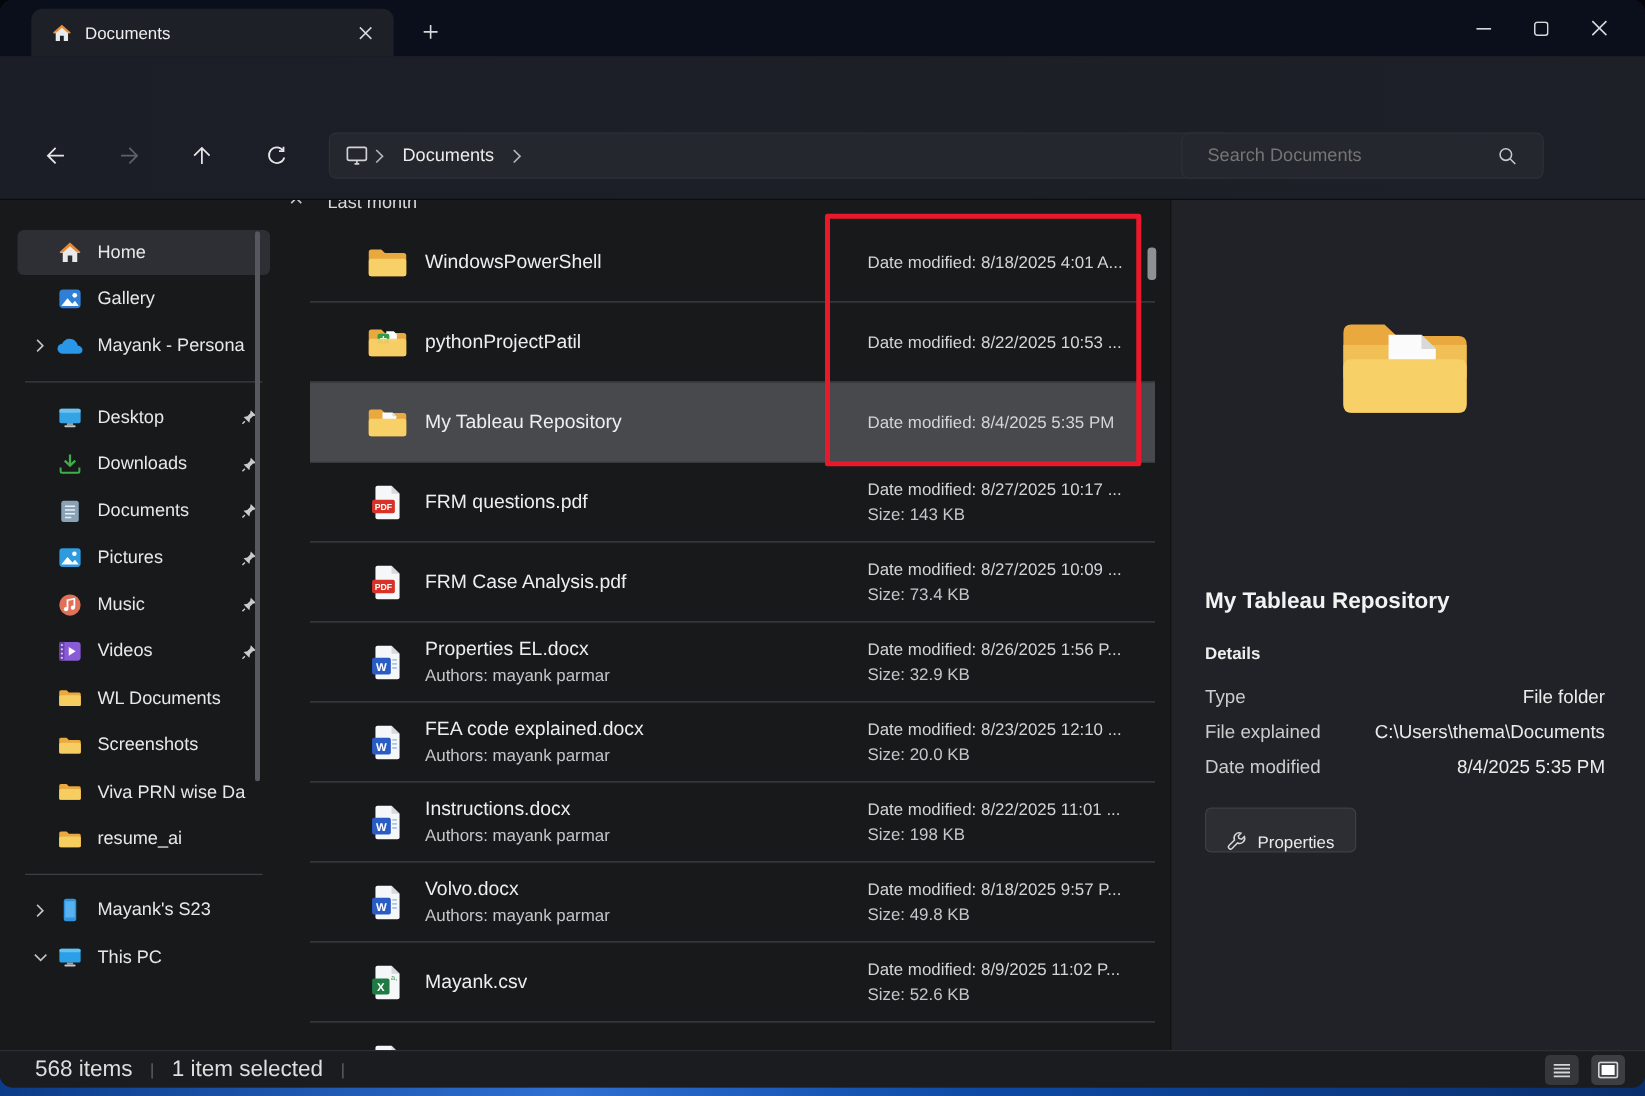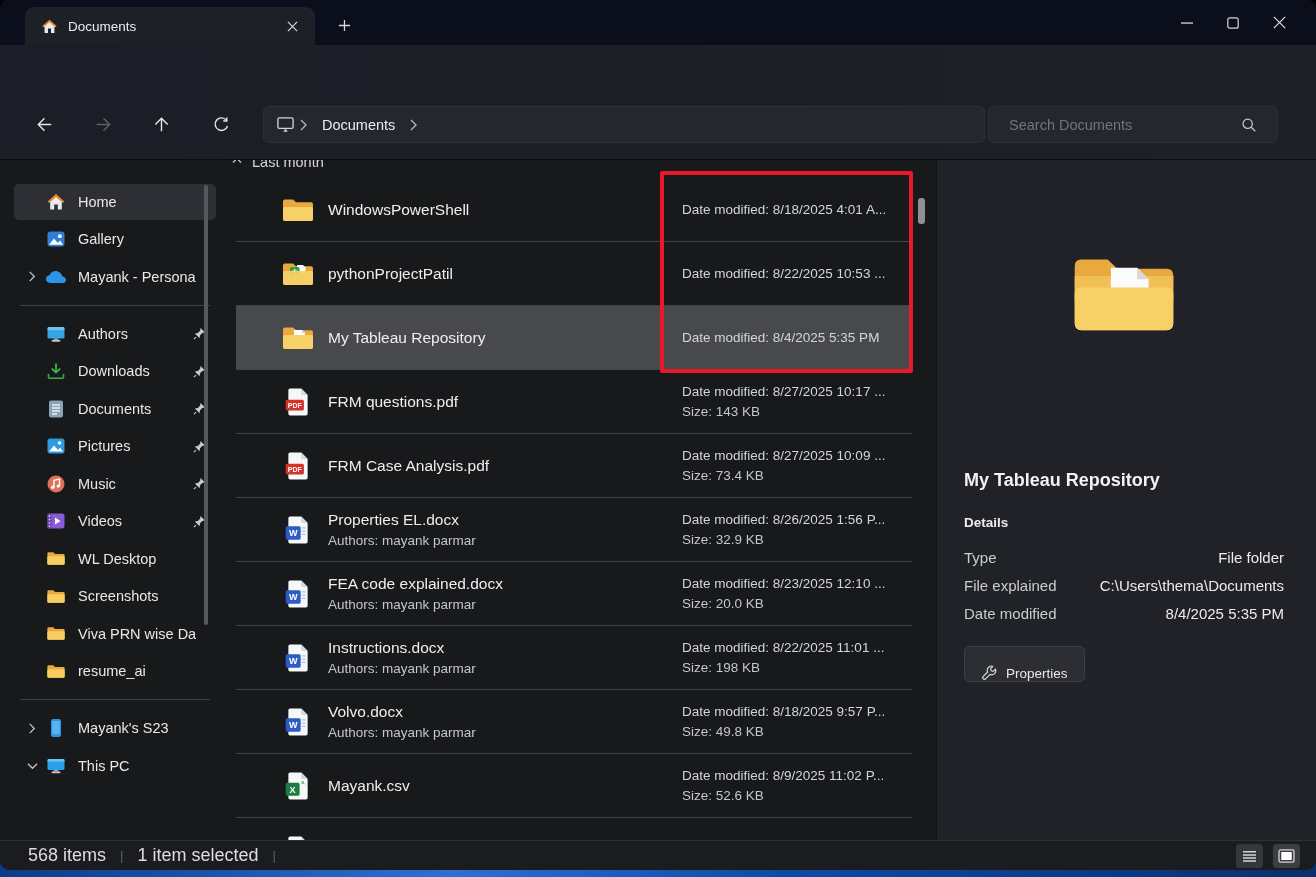--- a/index.html
+++ b/index.html
@@ -26,21 +26,21 @@
   .ctl-min { right:106px; } .ctl-max { right:60px; } .ctl-close { right:14px; }
 
   
   .chrome { position:absolute; left:0; top:45px; width:100%; height:115px;
     background:linear-gradient(90deg,#1b1e26,#1d2027); border-bottom:1px solid rgba(0,0,0,.55); }
   .navbtn { position:absolute; top:61px; width:38px; height:36px; display:flex; align-items:center; justify-content:center; border-radius:5px; }
   .nb-back{ left:25px; } .nb-fwd{ left:84px; } .nb-up{ left:142px; } .nb-refresh{ left:202px; }
   .crumbbar { position:absolute; left:263px; top:61px; width:722px; height:37px; background:#24272e;
     border:1px solid #2d3037; border-radius:6px; display:flex; align-items:center; padding:0 12px; gap:4px; }
   .crumb-item { font-size:14.5px; color:#ececec; padding:0 10px; }
-  .searchbar { position:absolute; left:988px; top:61px; width:290px; height:37px; background:#24272e;
+  .searchbar { position:absolute; left:945px; top:61px; width:290px; height:37px; background:#24272e;
     border:1px solid #2d3037; border-radius:6px; display:flex; align-items:center; padding:0 20px; }
   .searchbar input { flex:1; background:transparent; border:none; outline:none; color:#b9babd; font-size:14.5px; font-family:inherit; }
 
   .toolbar { position:absolute; left:0; top:112px; width:100%; height:47px; display:block; }
   .tbtn { position:absolute; top:7px; height:34px; display:flex; align-items:center; justify-content:center; gap:7px; border-radius:5px; color:#ececec; font-size:14.5px; }
   .tsep { position:absolute; top:12px; width:1px; height:24px; background:#3a3d43; }
   .ticon { display:flex; align-items:center; justify-content:center; }
 
   
   .main { position:absolute; left:0; top:160px; width:100%; height:680px; background:#18191b; }
@@ -50,24 +50,24 @@
   .sitem { height:36px; margin:1.5px 14px 1.5px 14px; border-radius:5px; display:flex; align-items:center; padding:0 8px 0 8px;justify-content:space-between; }
   .sitem.sel { background:#2d2f34; }
   .schev { width:20px; display:flex; justify-content:center; }
   .sicon { width:24px; display:flex; justify-content:center; margin-left:2px; }
   .slabel { font-size:14.5px; color:#e8e8e9; margin-left:10px; flex:1; white-space:nowrap; overflow:hidden; }
   .spin { width:18px; display:flex; justify-content:center; }
   .sdivider { height:1px; background:#3c3e43; margin:10px 20px; }
   .sidebar-scrollthumb { position:absolute; left:204px; top:25px; width:4px; height:440px; background:#55585e; border-radius:2px; }
 
   
-  .group-hdr { position:absolute; left:232px; top:0px; height:18px; overflow:hidden; display:flex; gap:10px; align-items:flex-start; }
+  .group-hdr { position:absolute; left:232px; top:0px; height:18px; overflow:hidden; display:flex; gap:20px; align-items:flex-start; }
   .group-hdr .ghtext { font-size:14.5px; color:#d6d7d9; margin-top:-6px; }
   .group-hdr .ghcaret { margin-top:-3px; }
-  .rows { position:absolute; left:230px; top:18px; width:706px; height:662px; overflow:hidden; }
+  .rows { position:absolute; left:242px; top:18px; width:706px; height:662px; overflow:hidden; }
   .frow { position:relative; height:64px; margin-left:6px; width:676px; border-bottom:1px solid #404247;
     display:flex; align-items:center; padding-left:44px; }
   .frow.sel { background:#48494d; }
   .ficon { width:36px; display:flex; justify-content:center; }
   .fmain { margin-left:12px; display:flex; flex-direction:column; gap:4px; }
   .fname { font-size:15.5px; color:#eeeeef; }
   .fsub { font-size:13.5px; color:#c5c6c9; }
   .fsub:empty, .fdatetext:empty { display:none; }
   .fdate { position:absolute; left:446px; top:0; height:100%; display:flex; flex-direction:column; justify-content:center; gap:5px; }
   .fdatetext { font-size:13.5px; color:#d4d5d7; white-space:nowrap; }
@@ -347,21 +347,21 @@
       <div class="sitem">
         <span class="schev"></span>
         <span class="sicon">
           <svg width="20" height="20" viewBox="0 0 20 20">
             <rect x="1.5" y="3" width="17" height="11.5" rx="1.5" fill="#35a4e4"></rect>
             <rect x="1.5" y="3" width="17" height="3.2" rx="1.5" fill="#6ec2ef"></rect>
             <rect x="7.5" y="14.5" width="5" height="1.6" fill="#9aa0a6"></rect>
             <rect x="5.5" y="16.1" width="9" height="1.6" rx="0.8" fill="#c2c7cc"></rect>
           </svg>
         </span>
-        <span class="slabel">Authors</span>
+        <span class="slabel">Desktop</span>
         <span class="spin">
           <svg width="13" height="13" viewBox="0 0 14 14">
               <path d="M8.2 1.2 L12.8 5.8 L10 6.4 L7.6 8.8 L7 12 L2 7 L5.2 6.4 L7.6 4 Z" fill="#c9cacc"></path>
               <path d="M3.2 10.8 L1 13" stroke="#c9cacc" stroke-width="1.2"></path>
             </svg>
         </span>
       </div>
 
       <div class="sitem">
         <span class="schev"></span>
@@ -458,21 +458,21 @@
       </div>
 
       <div class="sitem">
         <span class="schev"></span>
         <span class="sicon">
           <svg width="20" height="17" viewBox="0 0 22 18">
             <path d="M1.5 3.5 Q1.5 2 3 2 H8 L10 4 H19 Q20.5 4 20.5 5.5 V14.5 Q20.5 16 19 16 H3 Q1.5 16 1.5 14.5 Z" fill="#e9a93f"></path>
             <path d="M1.5 8 Q1.5 6.5 3 6.5 H19 Q20.5 6.5 20.5 8 V14.5 Q20.5 16 19 16 H3 Q1.5 16 1.5 14.5 Z" fill="#f6cd60"></path>
           </svg>
         </span>
-        <span class="slabel">WL Desktop</span>
+        <span class="slabel">WL Documents</span>
       </div>
 
       <div class="sitem">
         <span class="schev"></span>
         <span class="sicon">
           <svg width="20" height="17" viewBox="0 0 22 18">
             <path d="M1.5 3.5 Q1.5 2 3 2 H8 L10 4 H19 Q20.5 4 20.5 5.5 V14.5 Q20.5 16 19 16 H3 Q1.5 16 1.5 14.5 Z" fill="#e9a93f"></path>
             <path d="M1.5 8 Q1.5 6.5 3 6.5 H19 Q20.5 6.5 20.5 8 V14.5 Q20.5 16 19 16 H3 Q1.5 16 1.5 14.5 Z" fill="#f6cd60"></path>
           </svg>
         </span>

